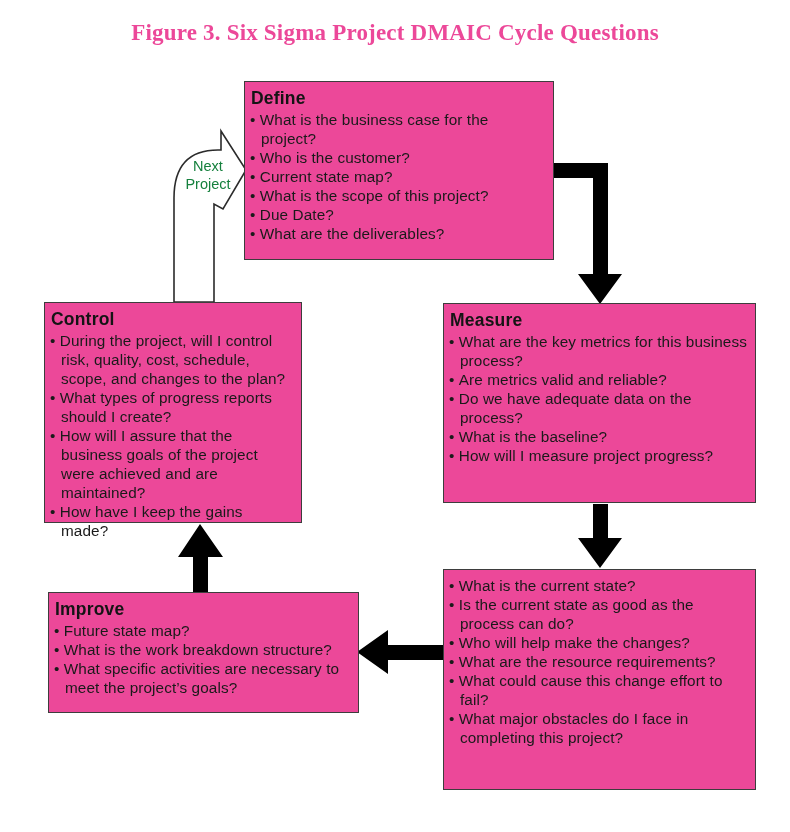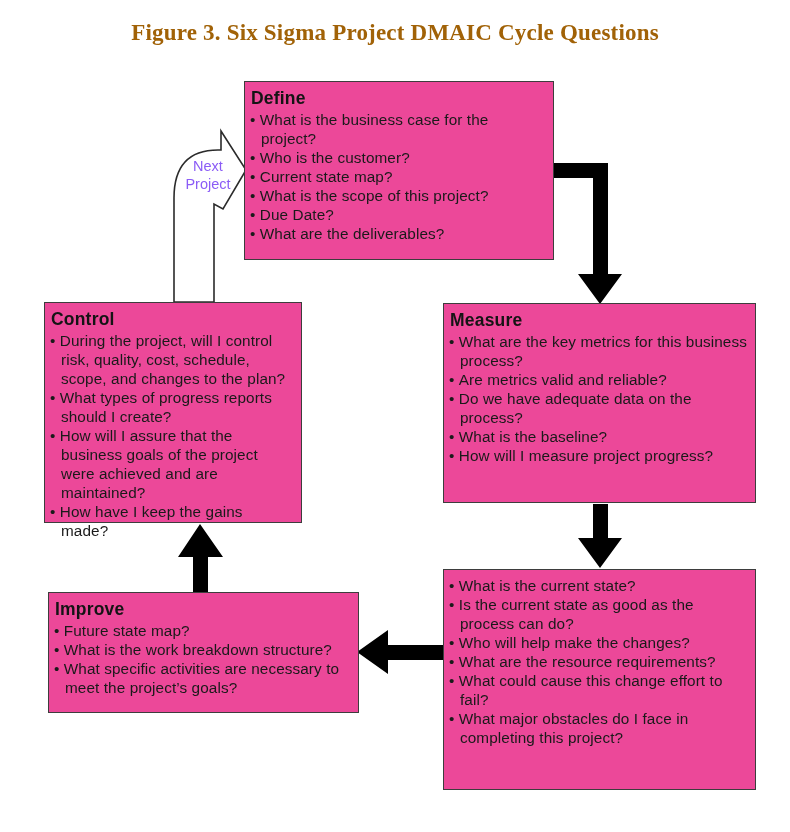--- a/index.html
+++ b/index.html
@@ -15,21 +15,21 @@
   .figure-title {
     position: absolute;
     top: 20px;
     left: 0;
     width: 790px;
     text-align: center;
     font-family: "Liberation Serif", serif;
     font-weight: bold;
     font-size: 23px;
     letter-spacing: 0.2px;
-    color: #a16207;
+    color: #ec4899;
   }
   .arrow-layer {
     position: absolute;
     top: 0; left: 0;
     width: 790px;
     height: 832px;
   }
   .box {
     position: absolute;
     box-sizing: border-box;
@@ -65,21 +65,21 @@
   .box-improve { left:  48px; top: 592px; width: 311px; height: 121px; }
   .box-control { left:  44px; top: 302px; width: 258px; height: 221px; }
   .next-project-label {
     position: absolute;
     left: 176px;
     top: 158px;
     width: 64px;
     text-align: center;
     font-size: 14.5px;
     line-height: 17.5px;
-    color: #8b5cf6;
+    color: #15803d;
   }
 </style>
 </head>
 <body>
 
 <div class="page">
 
   <div class="figure-title">Figure 3. Six Sigma Project DMAIC Cycle Questions</div>
 
   <svg class="arrow-layer" width="790" height="832" viewBox="0 0 790 832" xmlns="http://www.w3.org/2000/svg">

